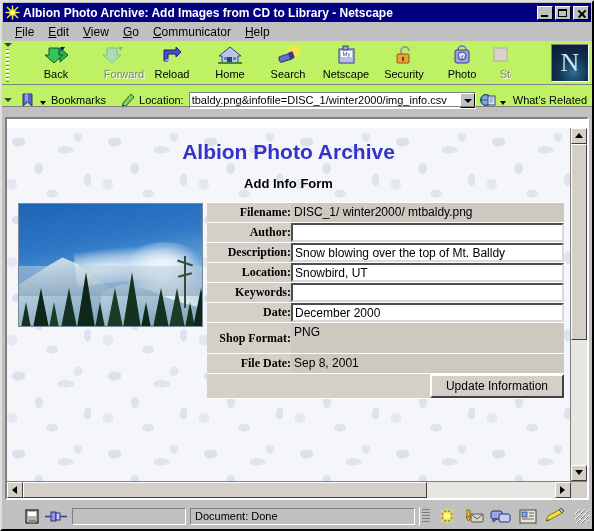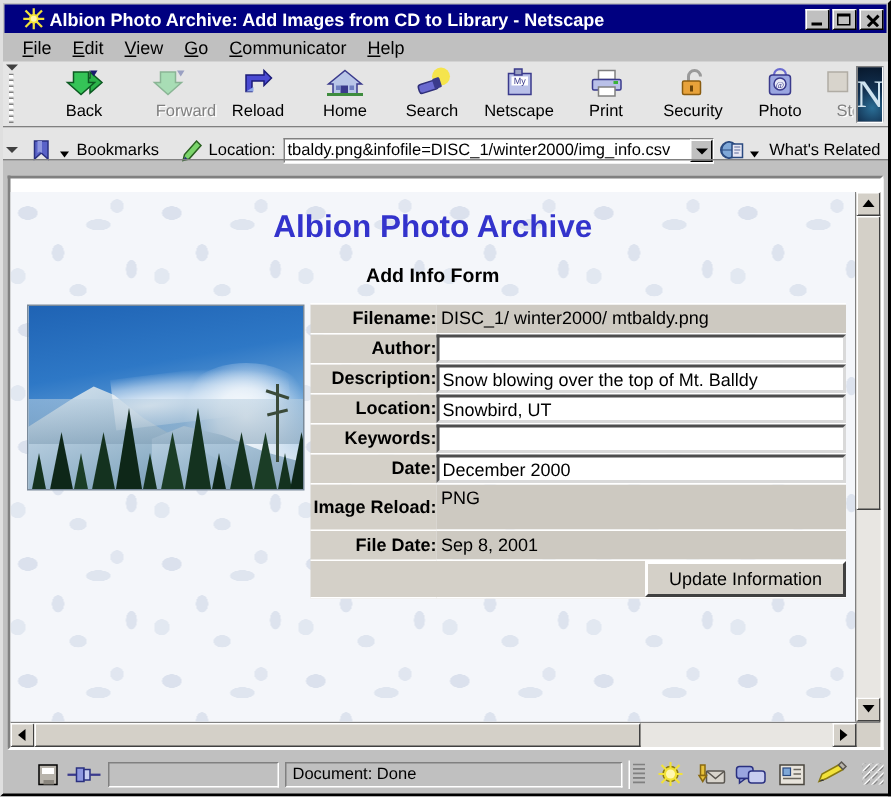--- a/index.html
+++ b/index.html
@@ -7,21 +7,21 @@
 
   .window{
     position:relative;width:594px;height:531px;overflow:hidden;
     background:#c0c0c0;box-sizing:border-box;
     border:2px solid;border-color:#dfdfdf #000 #000 #dfdfdf;
   }
 
   
   .titlebar{
     height:19px;margin:1px;display:flex;align-items:center;
-    background:#000080;color:#fff;padding:0 1px 0 12px;
+    background:#000080;color:#fff;padding:0 1px 0 2px;
   }
   .titlebar .tb-icon{width:15px;height:15px;margin-right:3px;flex:0 0 auto;position:relative;}
   .title-text{
     font-size:12px;font-weight:bold;white-space:nowrap;overflow:hidden;
     flex:1 1 auto;letter-spacing:0px;
   }
   .tb-buttons{display:flex;gap:2px;align-items:center;padding-right:1px;}
   .tb-btn{
     width:16px;height:14px;background:#c0c0c0;position:relative;
     border:1px solid;border-color:#fff #000 #000 #fff;box-sizing:border-box;
@@ -38,21 +38,21 @@
 
   
   .menubar{
     height:18px;display:flex;align-items:center;background:#c0c0c0;
     padding-left:6px;font-size:12px;color:#000;
   }
   .menubar .mi{padding:1px 7px;white-space:nowrap;}
   .menubar .mi u{text-decoration:underline;}
 
   
-  .tbrow{display:flex;align-items:stretch;background:#e5e5e5;position:relative;}
+  .tbrow{display:flex;align-items:stretch;background:#bef264;position:relative;}
   .tbrow:after{
     content:"";position:absolute;left:0;right:0;bottom:0;height:1px;background:#808080;
   }
   .grip{
     width:11px;flex:0 0 auto;position:relative;
   }
   .grip .tri{
     position:absolute;left:2px;top:2px;width:0;height:0;
     border-left:4px solid transparent;border-right:4px solid transparent;border-top:4px solid #404040;
   }
@@ -183,21 +183,21 @@
 
   .form-col{flex:1 1 auto;padding-right:6px;margin-top:-1px;}
   table.form{border-collapse:collapse;width:100%;table-layout:fixed;}
   table.form td{
     padding:0;vertical-align:middle;font-size:12px;color:#000;
     border:1px solid #fff;border-right:none;border-left:none;
   }
   td.lbl-cell{
     width:84px;background:#d4d0c8;text-align:right;font-weight:bold;
     padding:3px 4px 3px 2px;line-height:13px;
-    border-top:1px solid #fff;border-bottom:1px solid #9a958e;
+    border-top:1px solid #fff;border-bottom:1px solid #9a958e;font-family:Liberation Serif, serif;
   }
   td.val-cell{
     background:#d4d0c8;padding:2px 2px 2px 2px;
     border-top:1px solid #fff;border-bottom:1px solid #9a958e;
   }
   .ro{
     background:#cdc9c1;font-size:12px;color:#000;padding:2px 3px;line-height:15px;
     min-height:15px;box-sizing:border-box;
   }
   input.tf{
@@ -380,31 +380,20 @@
           <svg width="30" height="23" viewBox="0 0 30 23">
             <rect x="8" y="5" width="15" height="14" fill="#b9c0e8" stroke="#3a3a8c" stroke-width="1"></rect>
             <rect x="10" y="7" width="11" height="6" fill="#fff"></rect>
             <text x="15.5" y="12" font-family="Liberation Sans" font-size="6" fill="#3a3a8c" text-anchor="middle">My</text>
             <rect x="12" y="2" width="5" height="4" fill="#9aa0c2" stroke="#3a3a8c" stroke-width="1"></rect>
           </svg>
         </span>
         <span class="lb">Netscape</span>
       </span>
 
-      <span class="tbtn">
-        <span class="ic">
-          <svg width="30" height="23" viewBox="0 0 30 23">
-            <rect x="10" y="3" width="11" height="6" fill="#fff" stroke="#808080" stroke-width="1"></rect>
-            <rect x="6" y="9" width="19" height="7" rx="1" fill="#b9c0e8" stroke="#3a3a8c" stroke-width="1"></rect>
-            <rect x="10" y="14" width="11" height="6" fill="#fff" stroke="#808080" stroke-width="1"></rect>
-            <rect x="20" y="10" width="3" height="2" fill="#3ab33a"></rect>
-          </svg>
-        </span>
-        <span class="lb">Print</span>
-      </span>
 
       <span class="tbtn">
         <span class="ic">
           <svg width="30" height="23" viewBox="0 0 30 23">
             <path d="M12 10 L12 7 a4 4 0 0 1 8 0" fill="none" stroke="#9a9a9a" stroke-width="2"></path>
             <rect x="8" y="10" width="12" height="9" rx="1" fill="#e8a23a" stroke="#8a5c10" stroke-width="1"></rect>
             <rect x="13" y="13" width="2" height="4" fill="#6b4408"></rect>
           </svg>
         </span>
         <span class="lb">Security</span>
@@ -547,21 +536,21 @@
                       <input class="tf" type="text" value="" style="">
                     </td>
                   </tr>
                   <tr>
                     <td class="lbl-cell">Date:</td>
                     <td class="val-cell">
                       <input class="tf" type="text" value="December 2000" style="">
                     </td>
                   </tr>
                   <tr>
-                    <td class="lbl-cell">Image Reload:</td>
+                    <td class="lbl-cell">Shop Format:</td>
                     <td class="val-cell">
                       <div class="ro" style="min-height:30px;">PNG</div>
                     </td>
                   </tr>
                   <tr>
                     <td class="lbl-cell">File Date:</td>
                     <td class="val-cell">
                       <div class="ro">Sep 8, 2001</div>
                     </td>
                   </tr>

